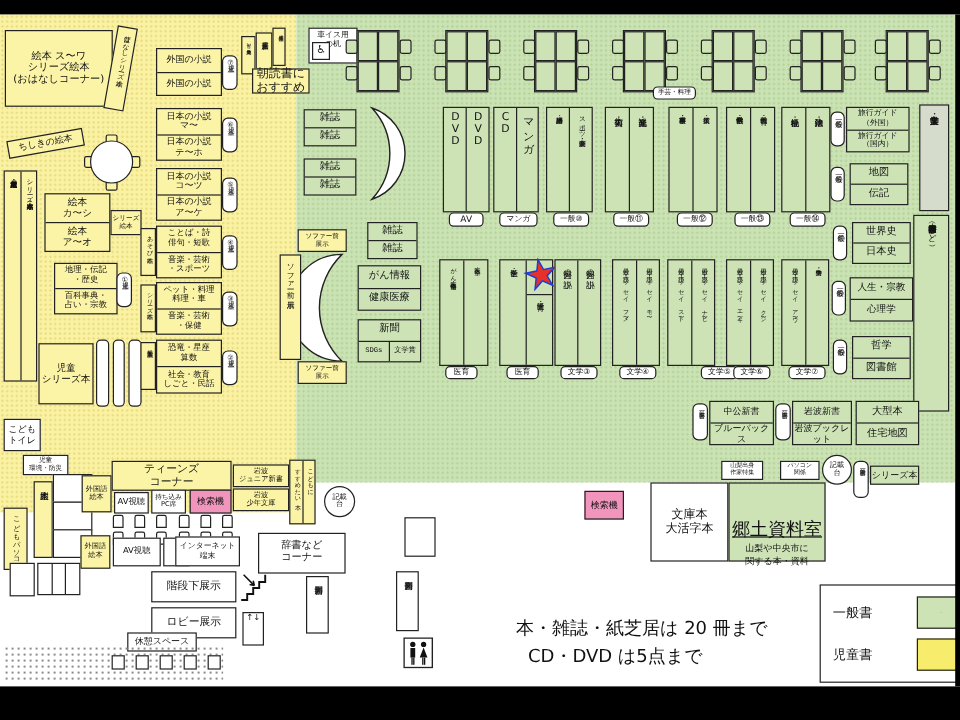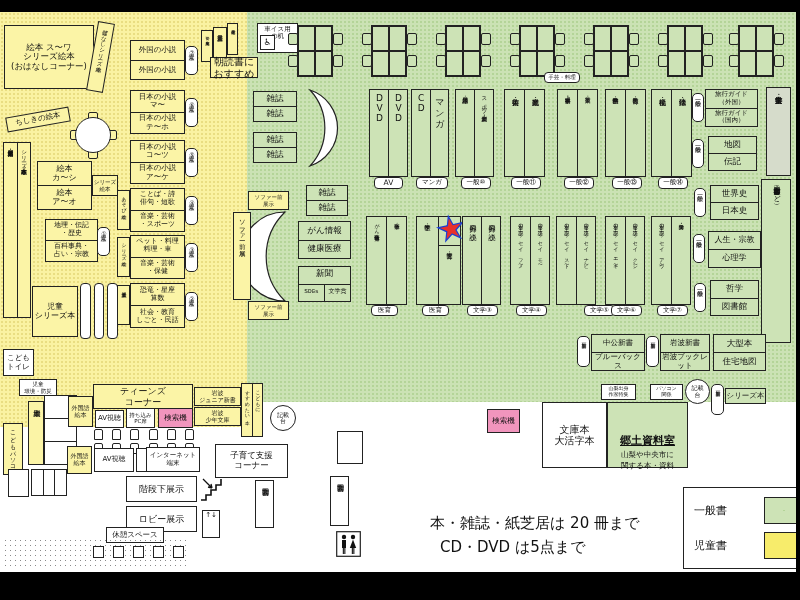--- a/index.html
+++ b/index.html
@@ -43,21 +43,21 @@
   .t-slots3h{display:flex;flex-direction:column;}
   .t-slots3h div{flex:1;border:1px solid #222;background:#fff;margin-bottom:-1px;}
   .t-seg3{display:flex;}
   .t-seg3 div{flex:1;border-left:1px solid #222;}
   .t-seg3 div:first-child{border-left:0;}
   .t-dotted{background-image:radial-gradient(#8a8a8a .7px,transparent .8px);background-size:5px 5px;}
   .t-dotted .sq{position:absolute;top:8px;width:9px;height:10px;border:1.2px solid #222;background:#fff;}
   .t-counter .barh{position:absolute;left:0;top:0;width:100%;height:28px;border:1.4px solid #222;background:#fff;display:flex;align-items:center;justify-content:center;font-size:8.5px;}
   .t-counter .barv{position:absolute;left:0;top:27px;width:24px;height:31px;border:1.4px solid #222;background:#fff;}
   .t-kyodo{border:1.4px solid #222;display:flex;flex-direction:column;align-items:center;justify-content:center;gap:3px;text-align:center;}
-  .t-kyodo .kt{font-size:11px;font-weight:bold;text-decoration:underline;margin-top:36px;}
+  .t-kyodo .kt{font-size:15px;font-weight:normal;text-decoration:underline;margin-top:36px;}
   .t-kyodo .kl{font-size:7.5px;}
   .t-wheel{border:1px solid #222;background:#fff;text-align:center;font-size:6.5px;padding-top:2px;}
   .t-wheel .wc-glyph{position:absolute;left:2px;bottom:2px;width:13px;height:13px;border:1px solid #222;font-size:9px;line-height:13px;background:#fff;}
   .t-star .s{position:absolute;clip-path:polygon(50% 0%,61% 35%,98% 35%,68% 57%,79% 91%,50% 70%,21% 91%,32% 57%,2% 35%,39% 35%);}
   .t-elevator{border:1.4px solid #222;background:#fff;text-align:center;}
   .t-elevator .ar{font-size:7px;line-height:8px;}
   .t-elevator .pp{display:flex;justify-content:center;gap:2px;margin-top:1px;}
   svg{display:block;}
   .title-box{position:absolute;border:2px solid #111;background:#fff;display:flex;align-items:center;justify-content:center;font-size:19px;font-weight:bold;letter-spacing:1px;}
   .note{position:absolute;font-size:15px;color:#111;}
@@ -209,21 +209,21 @@
       </div>
       <div class="it t-textbox f-w" style="left: 94px; top: 448px; width: 40px; height: 24px; font-size: 7px;">
         <div class="ln">AV視聴</div>
       </div>
       <div class="it t-plain f-w" style="left: 136px; top: 448px; width: 22px; height: 24px;"></div>
       <div class="it t-label f-w" style="left: 146px; top: 447px; width: 54px; height: 25px; font-size: 6.5px;">
         <div class="ln">インターネット</div>
         <div class="ln">端末</div>
       </div>
       <div class="it t-textbox f-w" style="left: 215px; top: 444px; width: 73px; height: 34px; font-size: 8.5px;">
-        <div class="ln">子育て支援</div>
+        <div class="ln">辞書など</div>
         <div class="ln">コーナー</div>
       </div>
       <div class="it t-textbox f-w" style="left: 126px; top: 476px; width: 71px; height: 26px; font-size: 9px;">
         <div class="ln">階段下展示</div>
       </div>
       <div class="it t-stairs" style="left: 199px; top: 475px; width: 24px; height: 26px;">
         <svg width="24" height="26" viewBox="0 0 24 26">
           <path d="M2,25 h5 v-5 h5 v-5 h5 v-5 h5 v-6" fill="none" stroke="#111" stroke-width="1.6"></path>
           <path d="M4,4 l9,9 m0,0 l-4,-1 m4,1 l-1,-4" fill="none" stroke="#111" stroke-width="1.3"></path>
         </svg>

